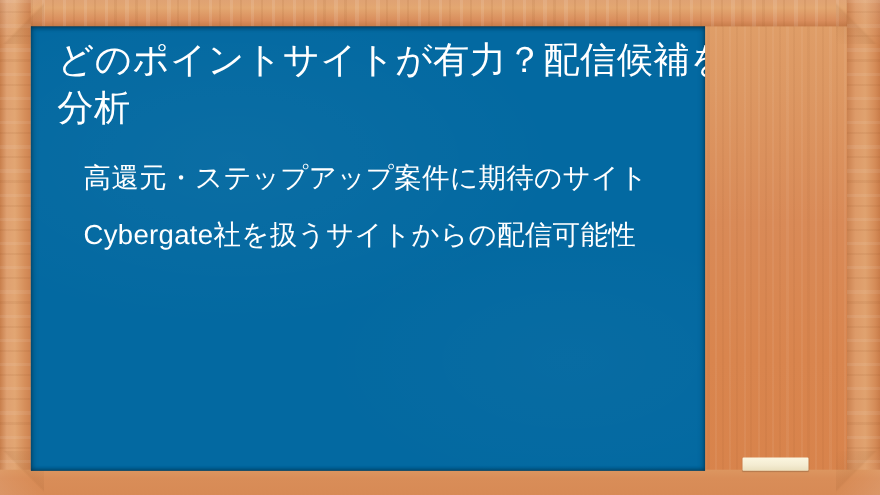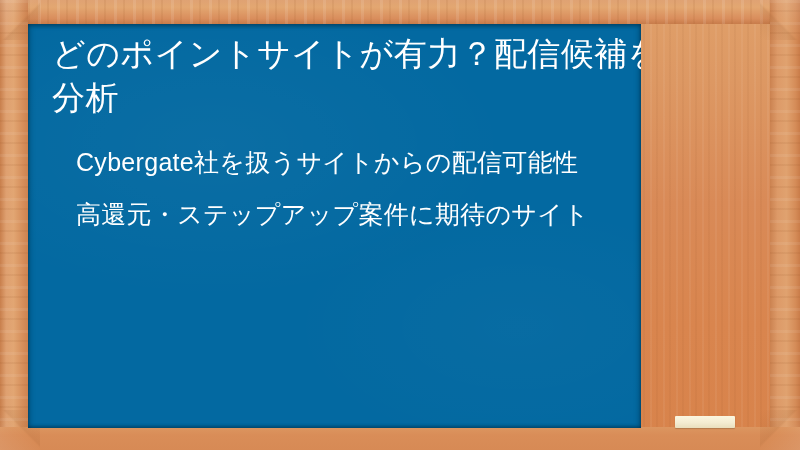--- a/index.html
+++ b/index.html
@@ -194,21 +194,21 @@
   <div class="miter miter-bl"></div>
   <div class="miter miter-br"></div>
 
   <div class="board">
     <div class="board-noise"></div>
 
     <div class="content">
       <h1 class="title">どのポイントサイトが有力？配信候補を徹底分析</h1>
 
       <ul class="toc-list">
+        <li class="toc-item">高還元・ステップアップ案件に期待のサイト</li>
         <li class="toc-item">Cybergate社を扱うサイトからの配信可能性</li>
-        <li class="toc-item">高還元・ステップアップ案件に期待のサイト</li>
       </ul>
     </div>
   </div>
 
   <div class="chalk"></div>
 
 </div>
 
 </body></html>

